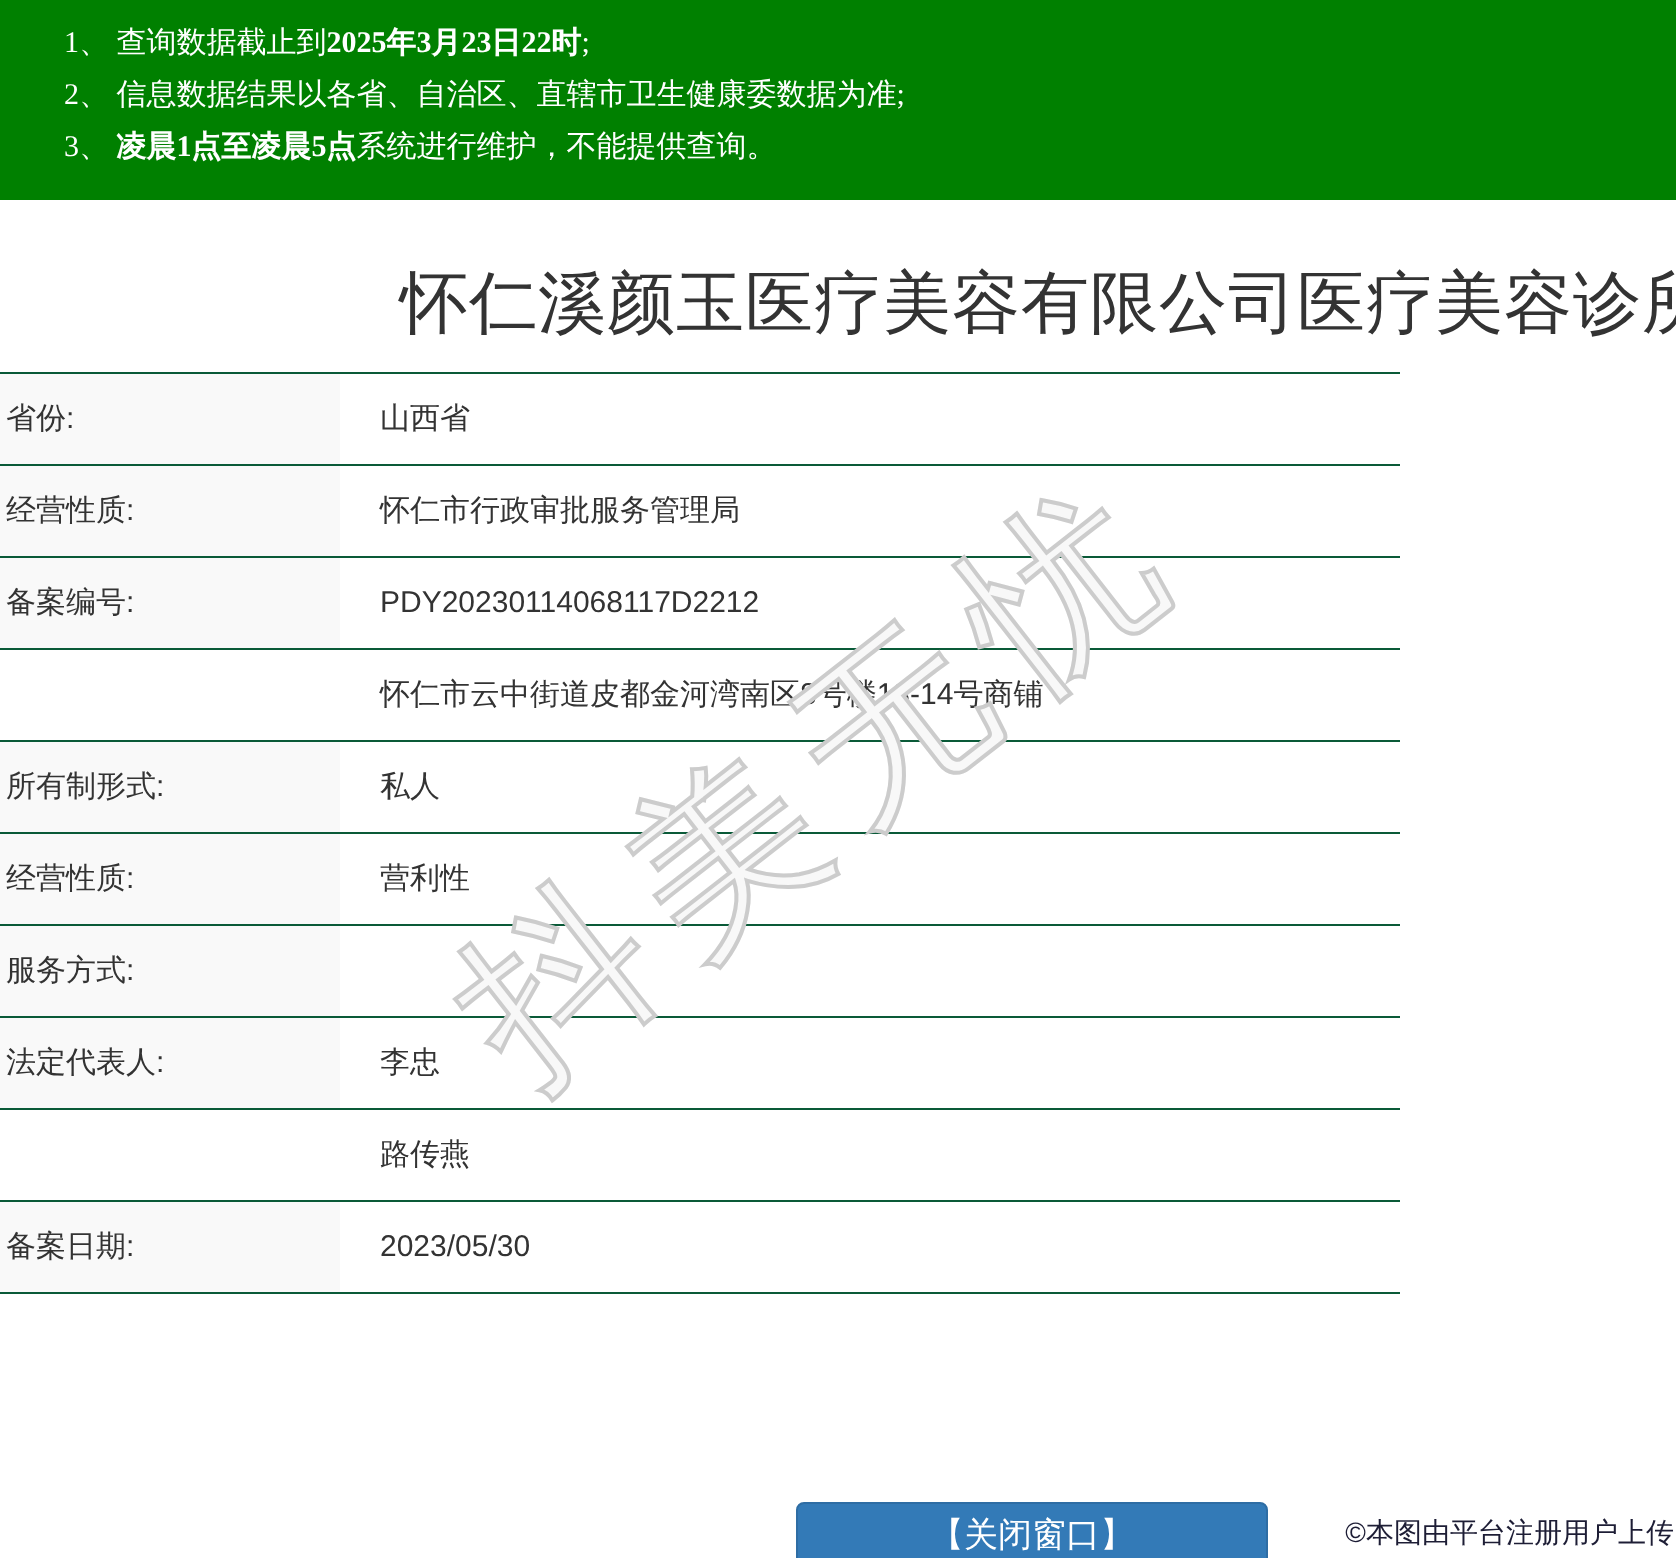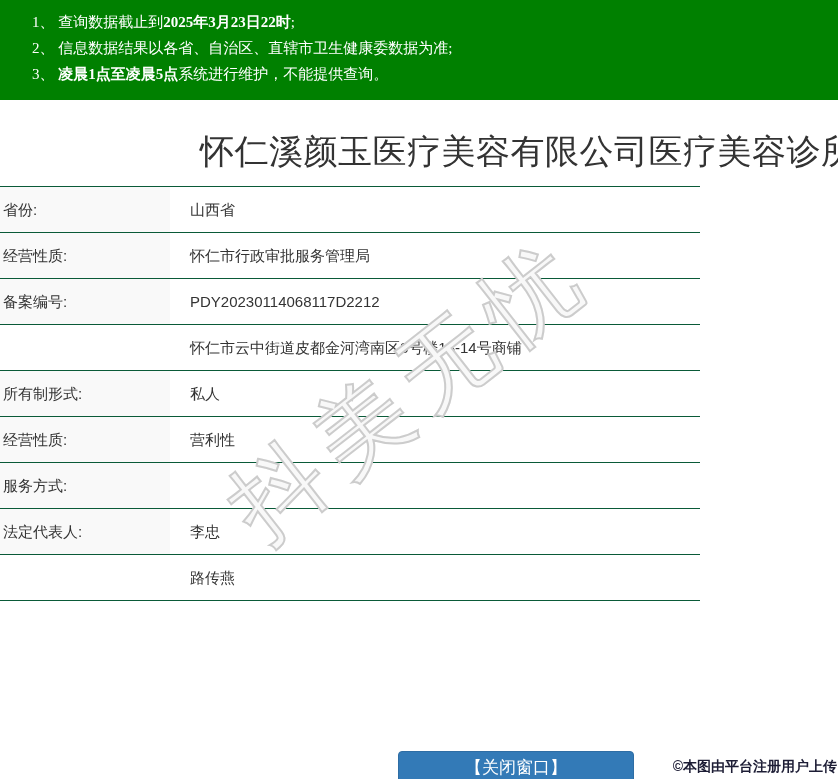--- a/index.html
+++ b/index.html
@@ -61,21 +61,21 @@
   .close-button {
     position:absolute; left:398px; top:751px; width:236px; height:34px;
     background:#337ab7; border:1px solid #2e6da4; border-radius:4px;
     color:#ffffff; font-size:17px; text-align:center; line-height:32px;
     box-sizing:border-box; cursor:pointer;
   }
 
   
   .copyright {
     position:absolute; right:1px; top:758px;
-    font-size:14px; font-weight:bold; color:#1d1d35; white-space:nowrap;
+    font-size:14px; font-weight:normal; color:#1d1d35; white-space:nowrap;
     text-shadow:-1px -1px 0 #fff, 1px -1px 0 #fff, -1px 1px 0 #fff, 1px 1px 0 #fff;
   }
 </style>
 </head>
 <body>
 
 <div class="banner">
   <div class="notice-line"><span>1、 查询数据截止到</span><span class="notice-bold">2025年3月23日22时</span><span>;</span></div>
   <div class="notice-line"><span>2、 信息数据结果以各省、自治区、直辖市卫生健康委数据为准;</span><span class="notice-bold"></span><span></span></div>
   <div class="notice-line"><span>3、 </span><span class="notice-bold">凌晨1点至凌晨5点</span><span>系统进行维护，不能提供查询。</span></div>
@@ -110,19 +110,23 @@
   <div class="info-row">
     <div class="label-cell">服务方式:</div>
   </div>
   <div class="info-row">
     <div class="label-cell">法定代表人:</div>
     <div class="value-cell">李忠</div>
   </div>
   <div class="info-row">
     <div class="value-cell">路传燕</div>
   </div>
+  <div class="info-row">
+    <div class="label-cell">备案日期:</div>
+    <div class="value-cell">2023/05/30</div>
+  </div>
 </div>
 
 <div class="center-watermark">抖美无忧</div>
 
 <div class="close-button">【关闭窗口】</div>
 
 <div class="copyright">©本图由平台注册用户上传</div>
 
 </body></html>

